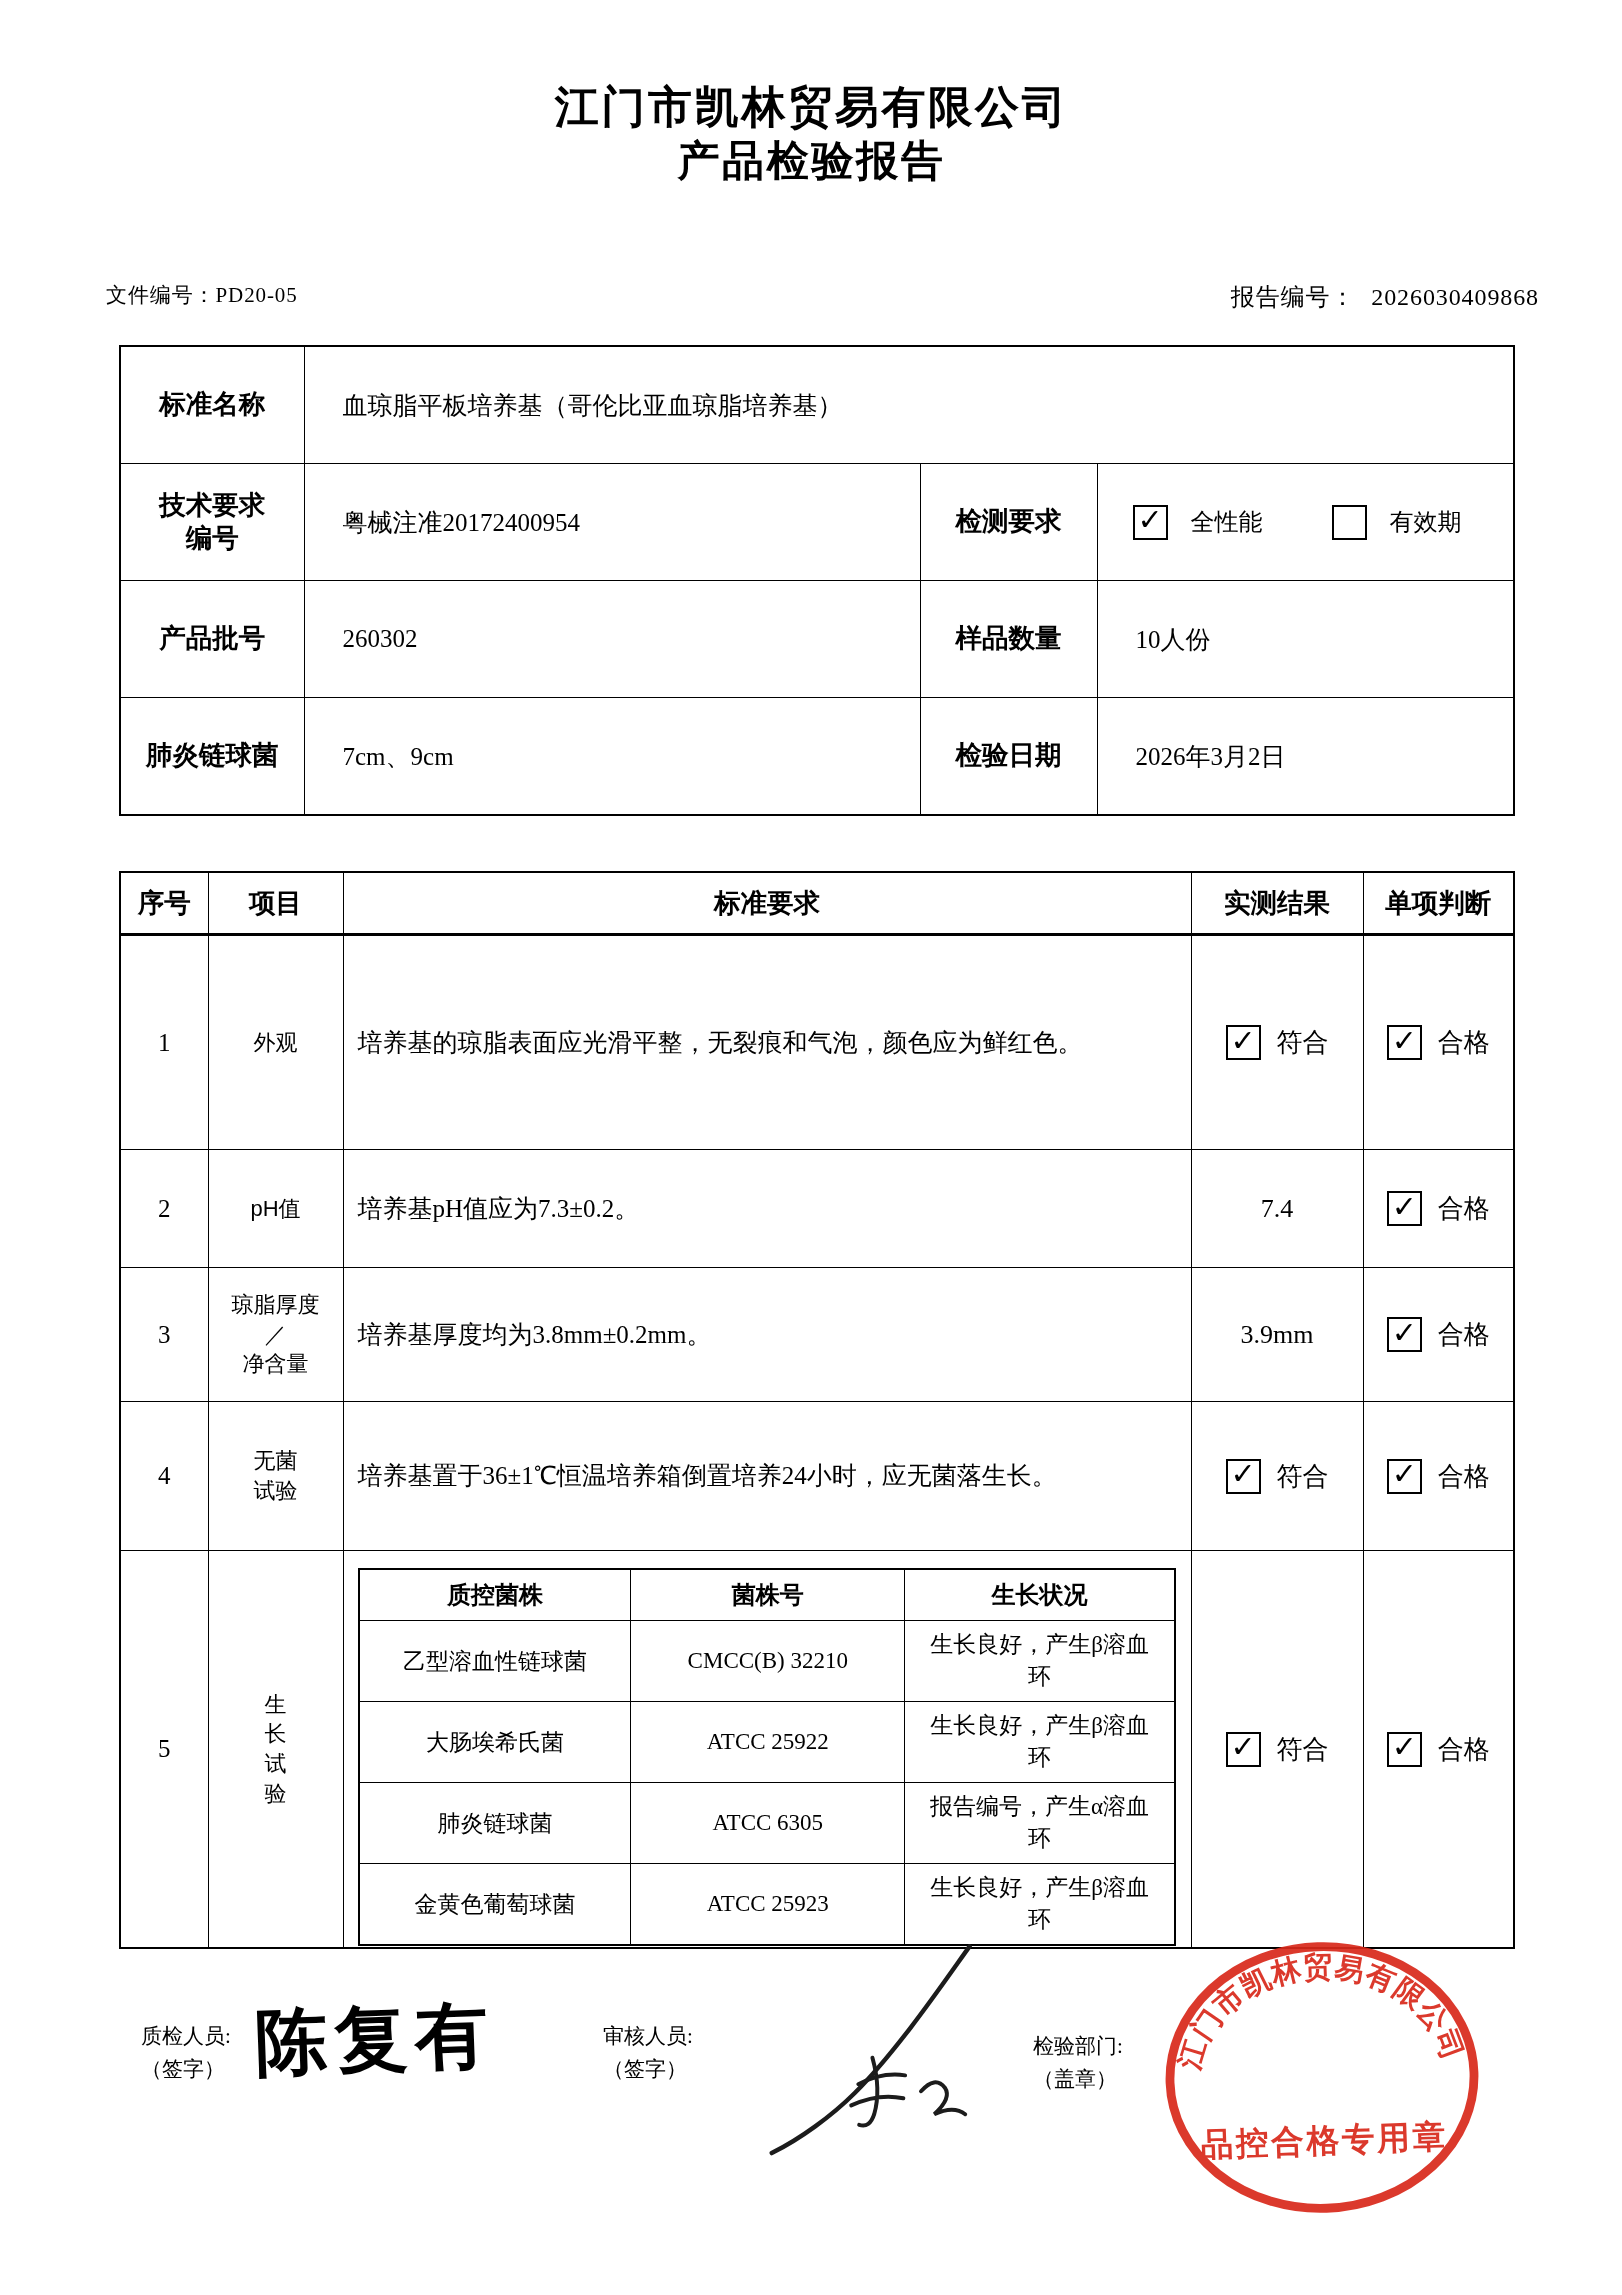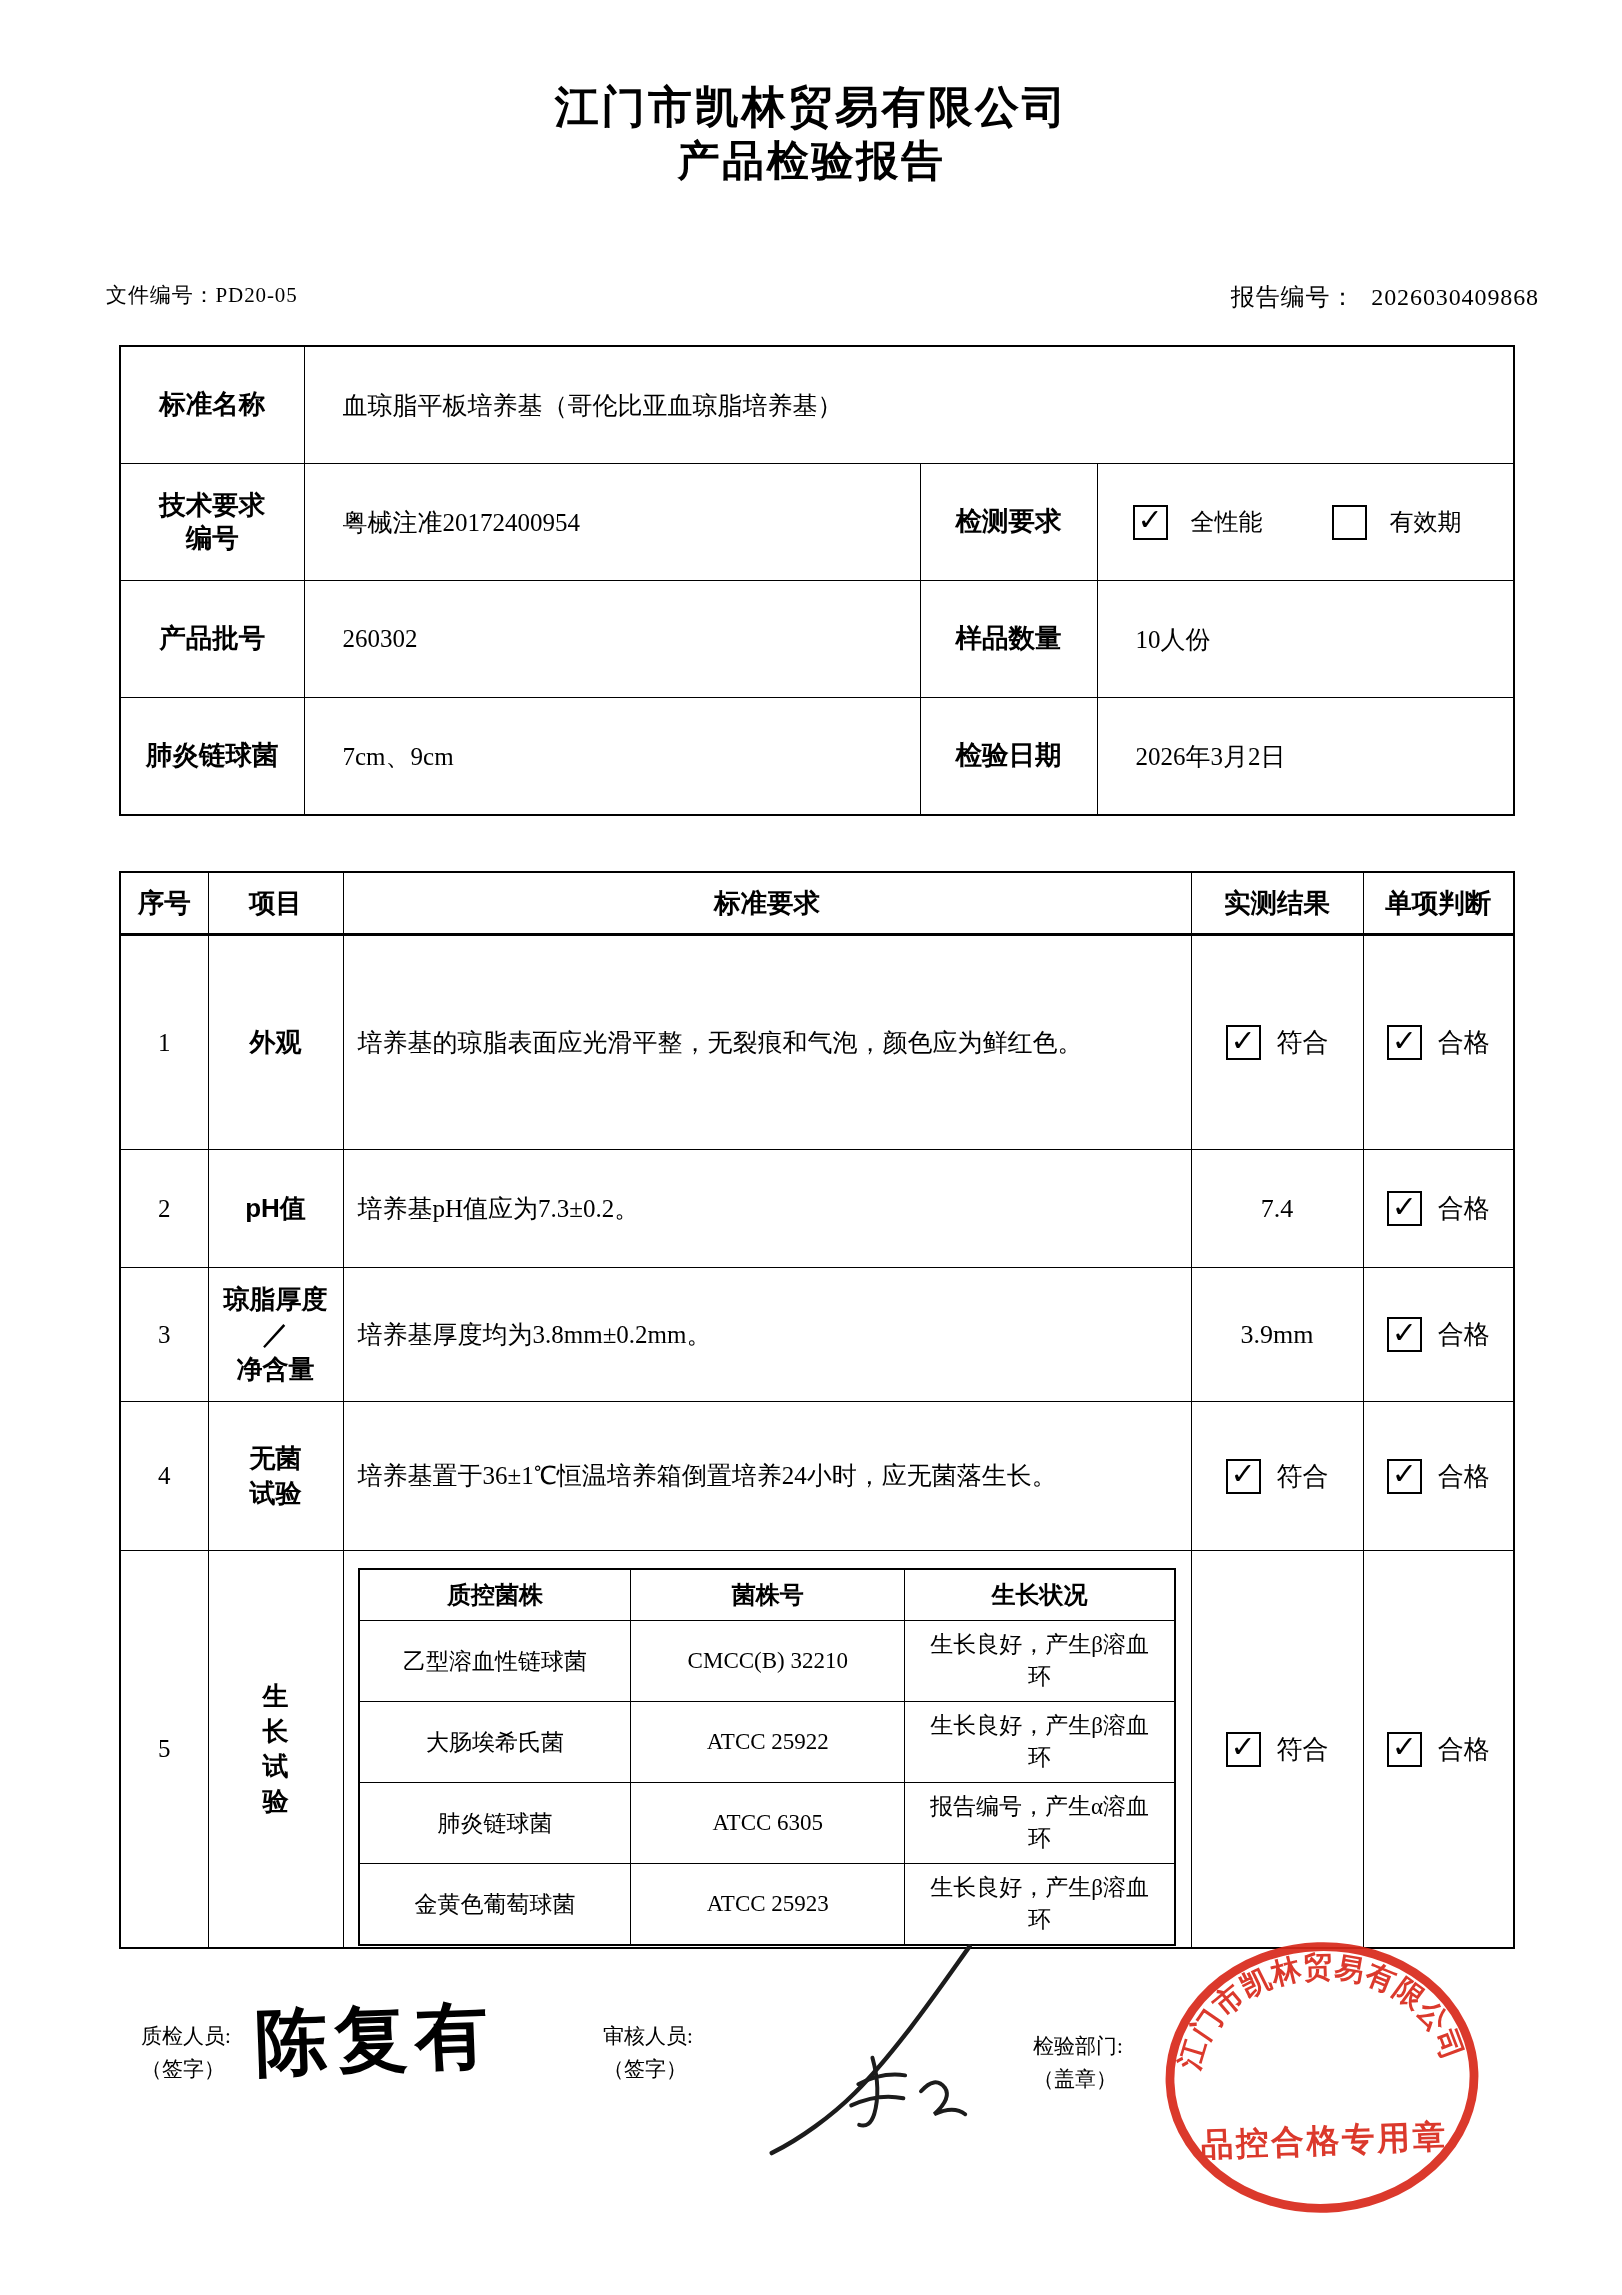--- a/index.html
+++ b/index.html
@@ -32,22 +32,22 @@
   .cb-mark{font-family:"DejaVu Sans",sans-serif;font-size:30px;font-weight:bold;
       line-height:1;transform:translateY(-1.8px);}
   .cb-label{font-size:24px;margin-left:23px;}
   .cb-gap{width:69px;flex:none;}
 
   .res-table{position:absolute;left:119px;top:871px;width:1394px;border:2.7px solid #000;}
   .res-table .th{height:58px;font-family:"Liberation Sans",sans-serif;font-weight:bold;
       font-size:26.5px;text-align:center;border-bottom:3.5px solid #000;}
   .num-cell{text-align:center;font-size:25px;}
   .item-cell{text-align:center;}
-  .item-cell .line{font-family:"Liberation Sans",sans-serif;font-weight:bold;
-      font-size:26px;line-height:1.35;}
+  .item-cell .line{font-family:"Liberation Sans",sans-serif;font-weight:normal;
+      font-size:22px;line-height:1.35;}
   .req{font-size:25px;padding-left:14px;line-height:1.5;}
   .res-cell{padding:0;}
   .res-flex{display:flex;align-items:center;justify-content:center;gap:16px;}
   .res-text{text-align:center;font-size:26px;}
 
   
   .inner-table{width:816px;margin:16px 0 0 13.3px;border:2.7px solid #000;}
   .inner-table td{border:1.8px solid #000;}
   .inner-th{height:48px;font-family:"Liberation Sans",sans-serif;font-weight:bold;
       font-size:24px;text-align:center;}

